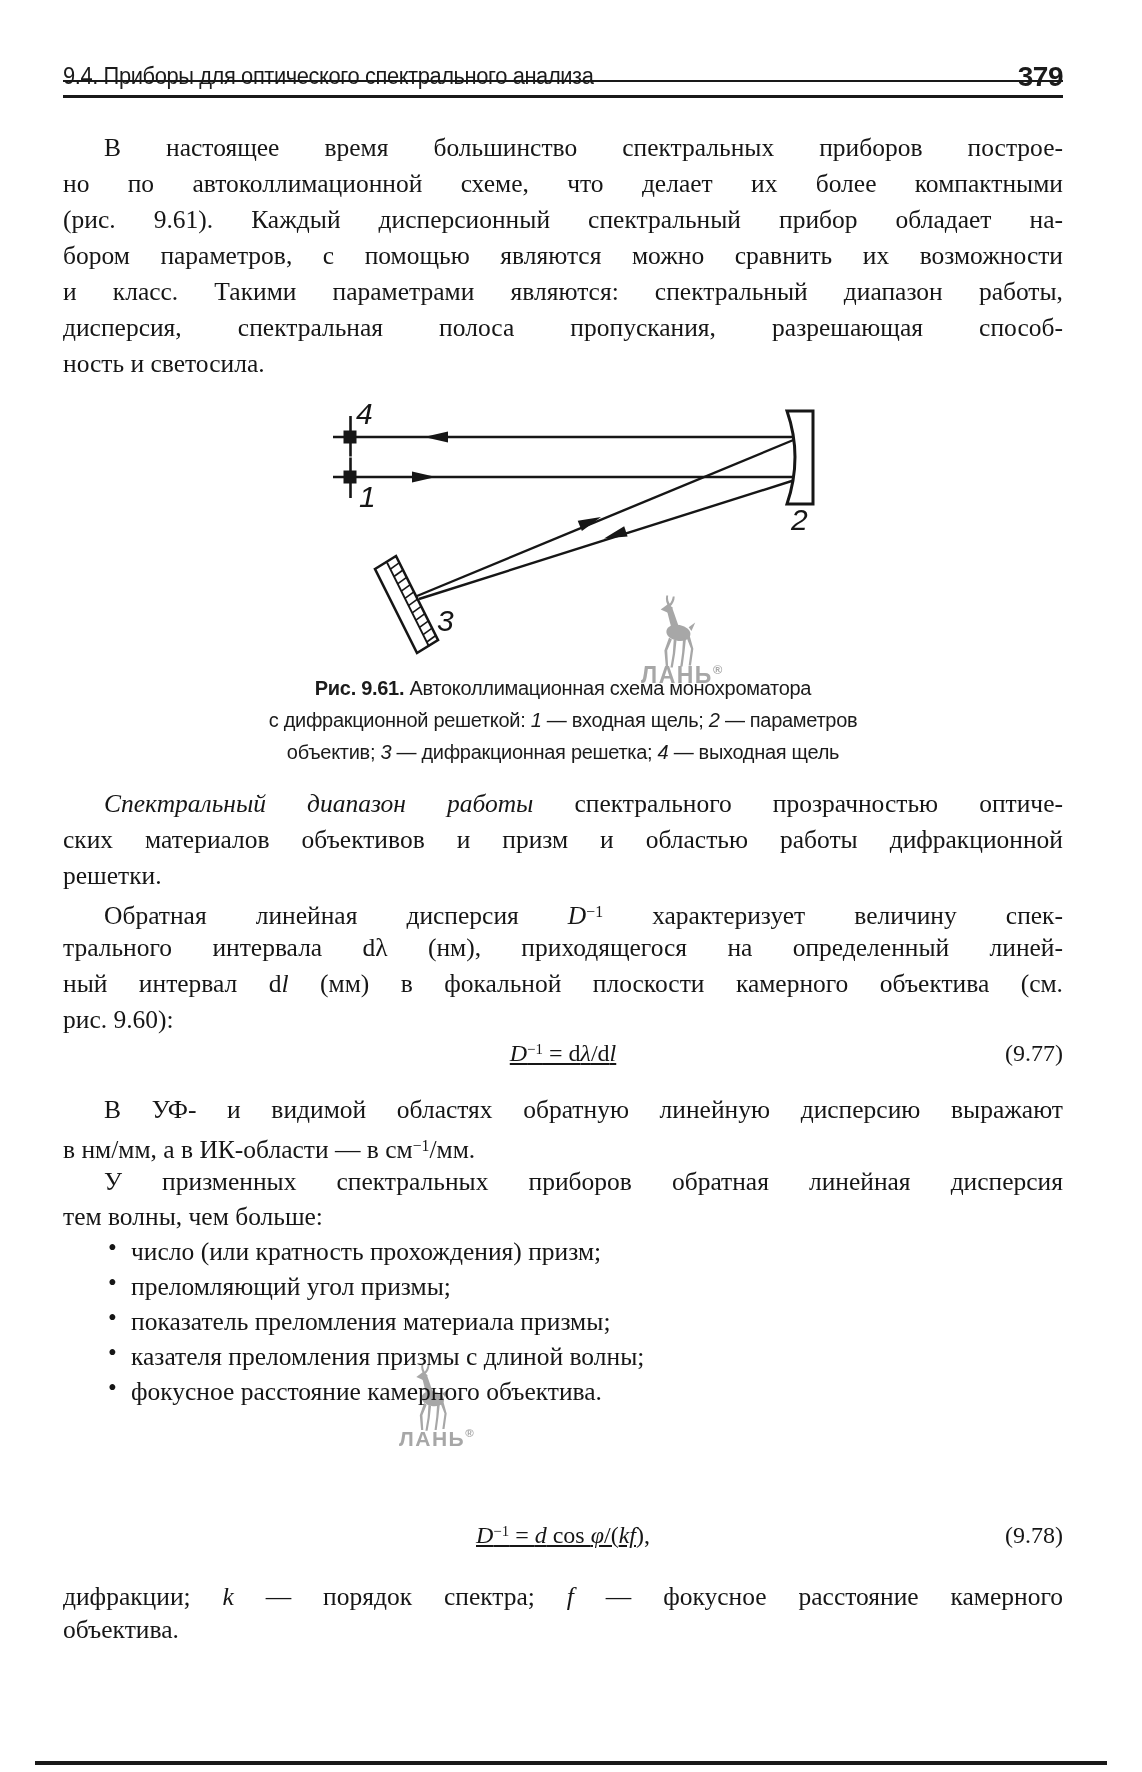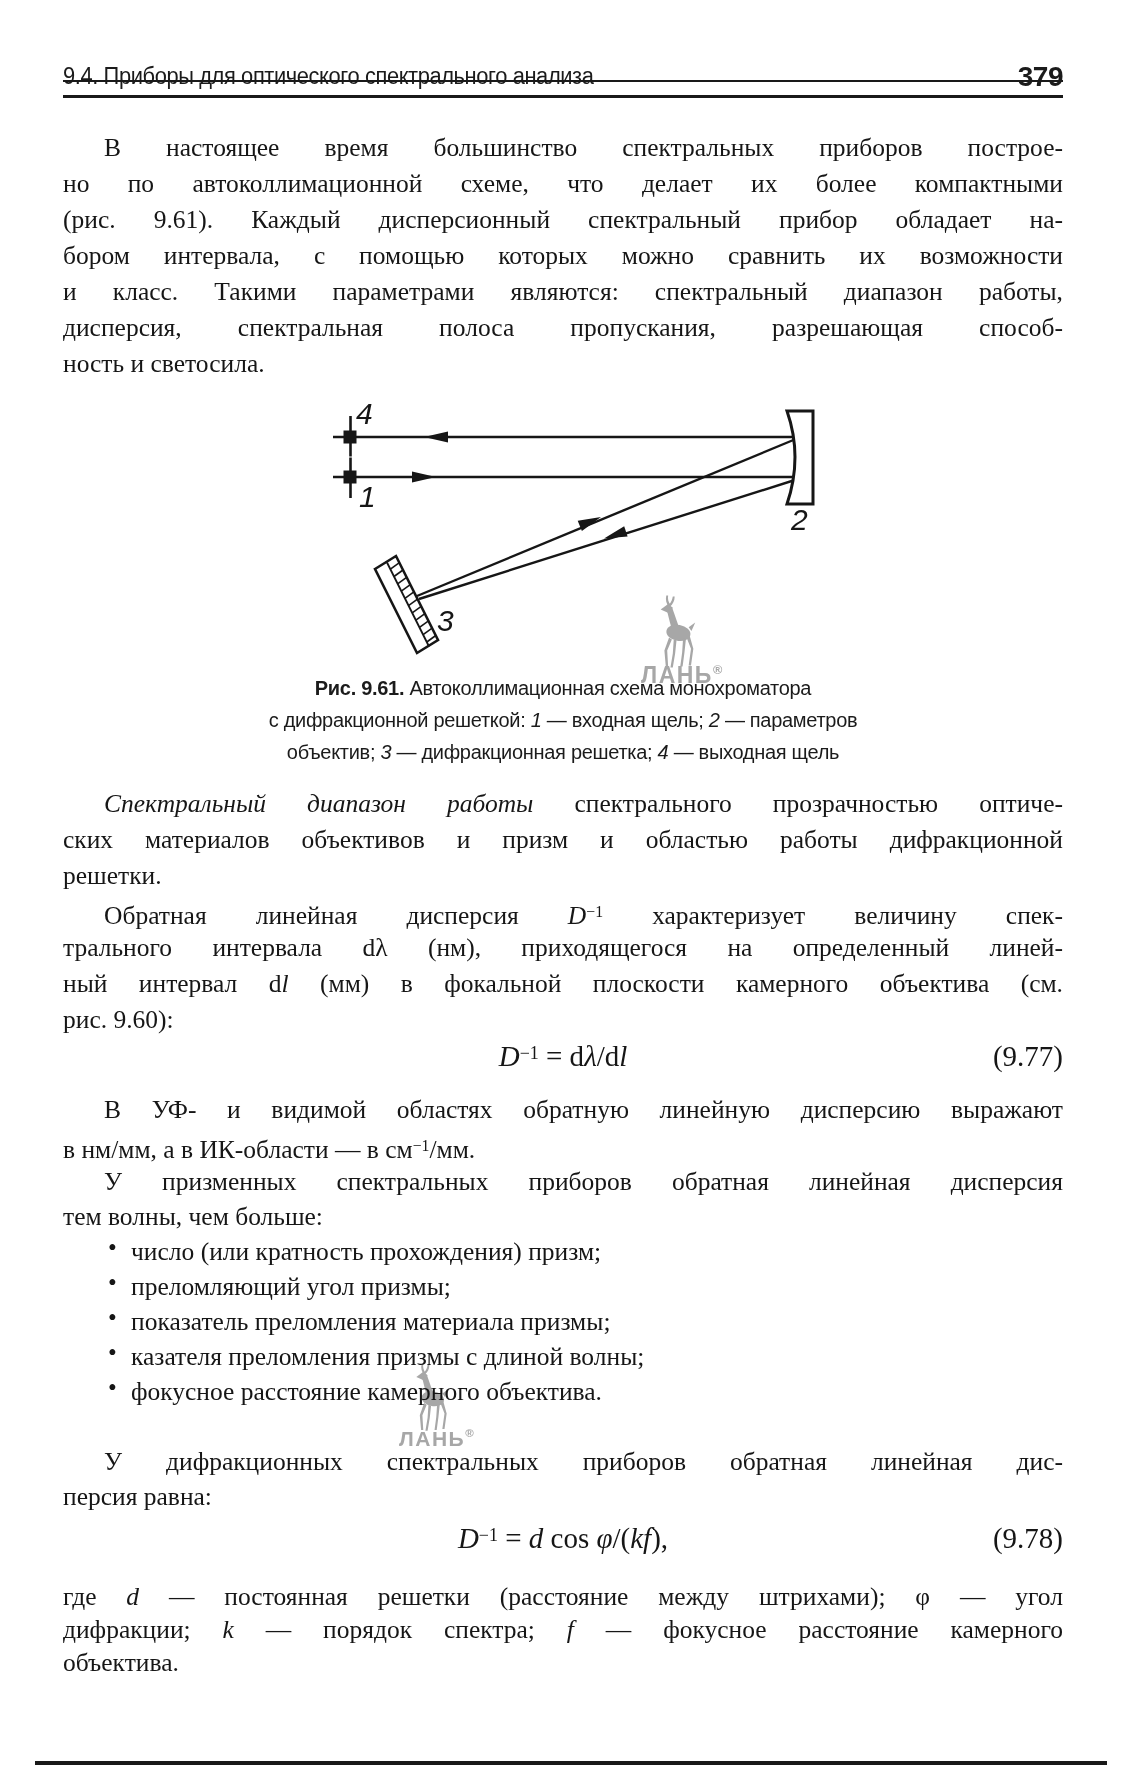--- a/index.html
+++ b/index.html
@@ -43,21 +43,21 @@
 
   
   .cap {
     left:63px; top:672px; width:1000px; text-align:center;
     font-family:"Liberation Sans", sans-serif; font-size:20px;
     line-height:32px; letter-spacing:-0.3px; color:#1b1b1b;
   }
   .cap .b { font-weight:bold; }
 
   
-  .formula { left:63px; width:1000px; font-size:29px; height:42px; }
+  .formula { left:63px; width:1000px; font-size:24px; height:42px;text-decoration:underline; }
   .feq { text-align:center; }
   .fnum { position:absolute; right:0; top:0; }
 
   
   .figsvg { left:300px; top:385px; }
   .flabel { font-family:"Liberation Sans", sans-serif; font-style:italic;
             font-size:30px; fill:#161616; }
 
   
   .wm { color:#a7a7a7; font-family:"Liberation Sans", sans-serif; z-index:0; }
@@ -108,21 +108,21 @@
 
     <div class="abs hdr-title">9.4. Приборы для оптического спектрального анализа</div>
     <div class="abs hdr-num">379</div>
     <div class="abs rule rule-a"></div>
     <div class="abs rule rule-b"></div>
 
     <div class="abs col para" style="top:130px;">
       <div class="ln ind">В настоящее время большинство спектральных приборов построе-</div>
       <div class="ln">но по автоколлимационной схеме, что делает их более компактными</div>
       <div class="ln">(рис. 9.61). Каждый дисперсионный спектральный прибор обладает на-</div>
-      <div class="ln">бором интервала, с помощью которых можно сравнить их возможности</div>
+      <div class="ln">бором параметров, с помощью являются можно сравнить их возможности</div>
       <div class="ln">и класс. Такими параметрами являются: спектральный диапазон работы,</div>
       <div class="ln">дисперсия, спектральная полоса пропускания, разрешающая способ-</div>
       <div class="ln end">ность и светосила.</div>
     </div>
 
     <svg class="abs figsvg" width="580" height="285" viewBox="300 385 580 285">
 
       <line x1="333" y1="437" x2="795" y2="437" stroke="#161616" stroke-width="2.4"></line>
       <line x1="333" y1="477" x2="796" y2="477" stroke="#161616" stroke-width="2.4"></line>
       <polygon points="424,437 448,431.5 448,442.5" fill="#161616"></polygon>
@@ -222,32 +222,27 @@
           </div>
         </div>
       <div class="bl">
           <span class="dot">•</span>
           <div class="btxt">
             <div class="ln end">фокусное расстояние камерного объектива.</div>
           </div>
         </div>
     </div>
 
-    <div class="abs col para lh35" style="top:1444px;">
-      <div class="ln ind">У дифракционных спектральных приборов обратная линейная дис-</div>
-      <div class="ln end">персия равна:</div>
-    </div>
 
     <div class="abs formula" style="top:1522px;">
       <div class="feq"><span class="it">D</span><span class="sup">−1</span><span> = </span><span class="it">d</span><span> cos </span><span class="it">φ</span><span>/(</span><span class="it">kf</span><span>),</span></div>
       <div class="fnum">(9.78)</div>
     </div>
 
     <div class="abs col para lh33" style="top:1580px;">
-      <div class="ln"><span>где </span><span class="it">d</span><span> — постоянная решетки (расстояние между штрихами); φ — угол</span></div>
       <div class="ln"><span>дифракции; </span><span class="it">k</span><span> — порядок спектра; </span><span class="it">f</span><span> — фокусное расстояние камерного</span></div>
       <div class="ln end">объектива.</div>
     </div>
 
     <div class="abs rule rule-f"></div>
 
   </div>
 </div>
 
 </body></html>

